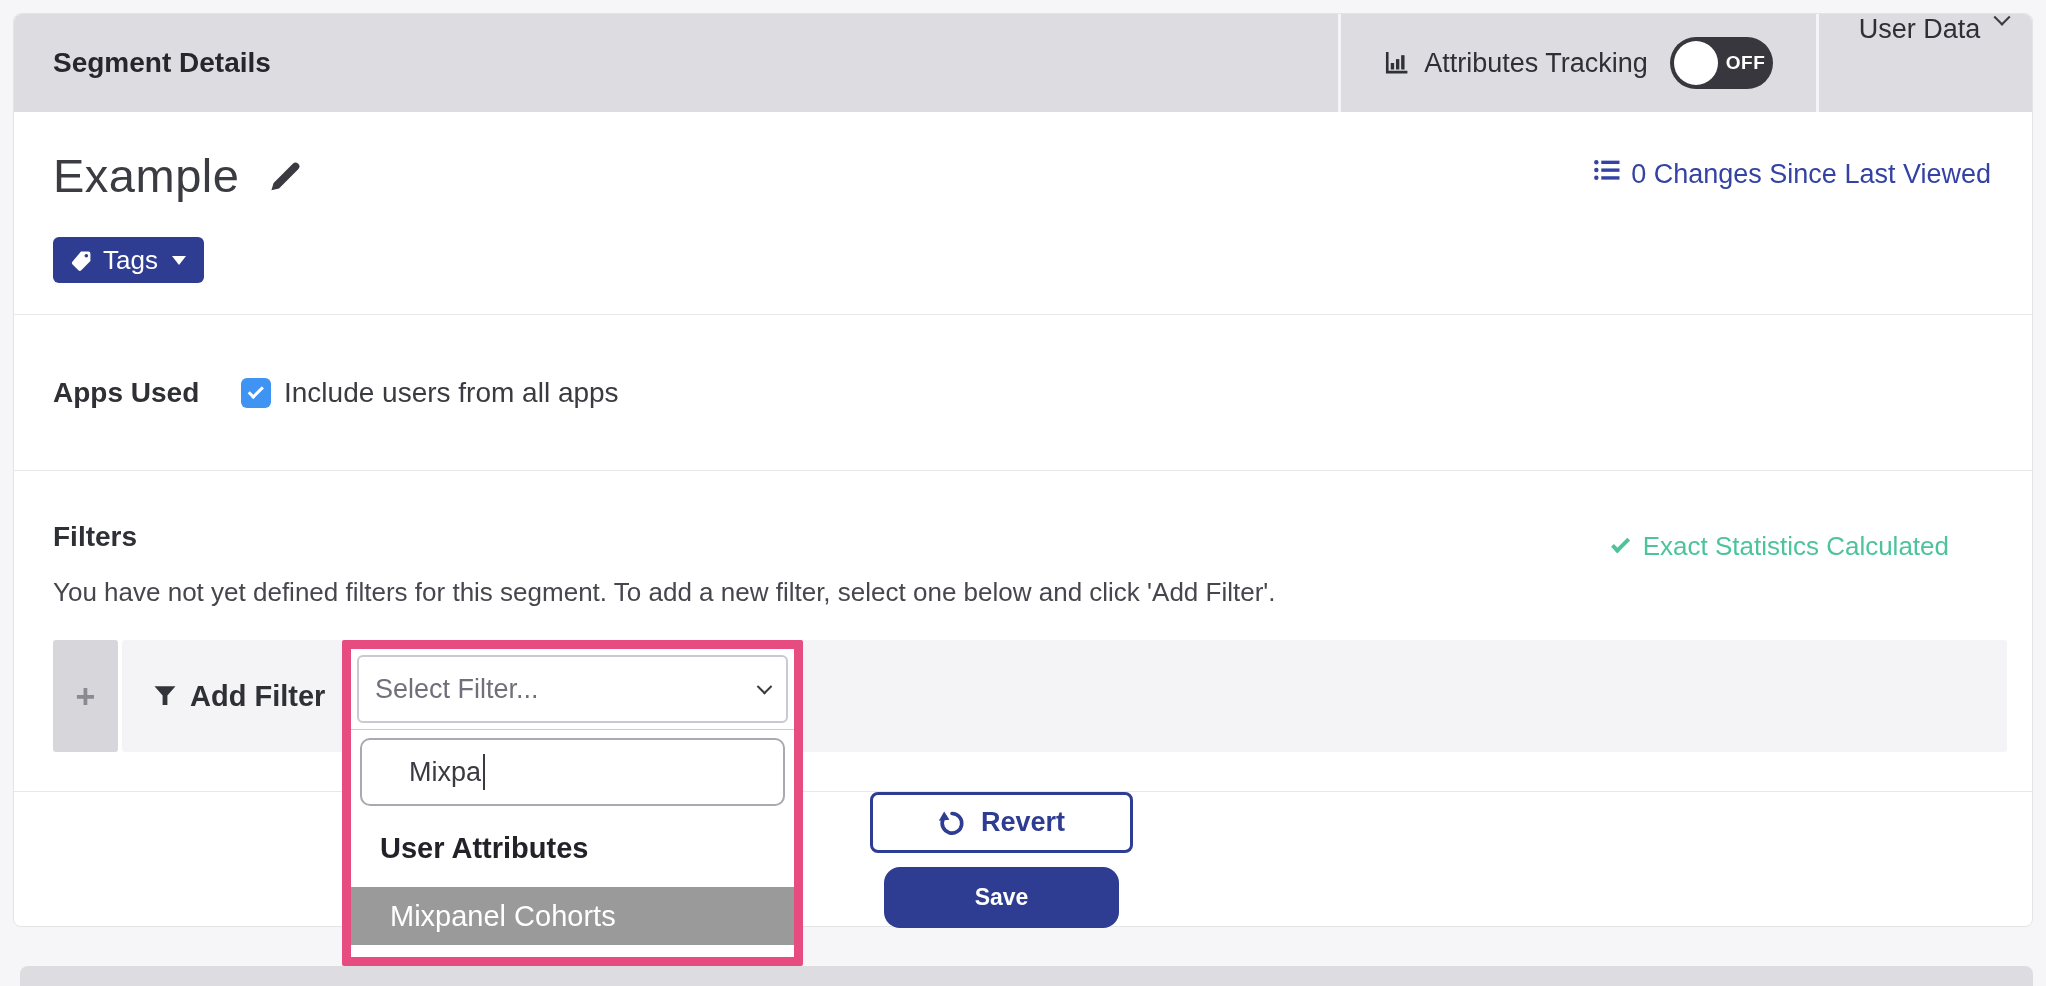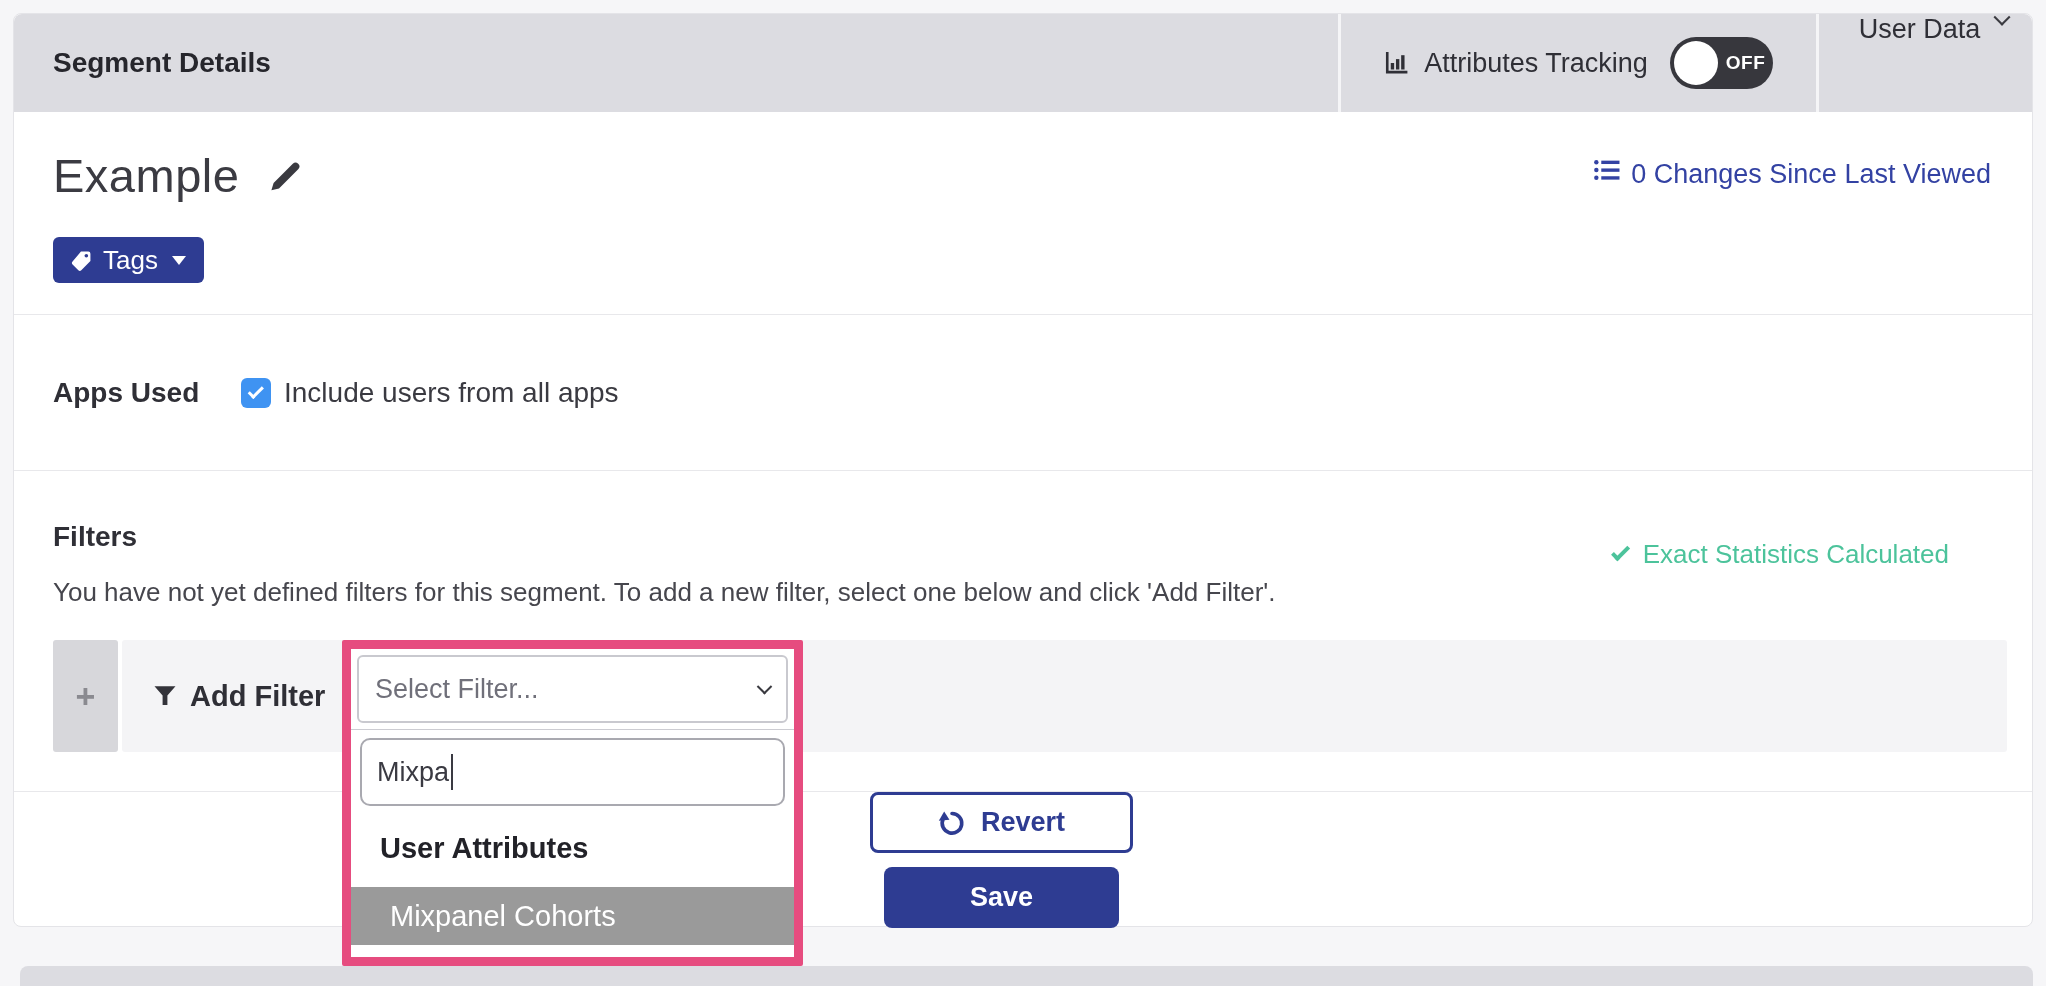--- a/index.html
+++ b/index.html
@@ -48,21 +48,21 @@
   .checkbox { width:30px; height:30px; border-radius:6px; background:#3f93f2; display:flex;
               align-items:center; justify-content:center; margin-right:13px; cursor:pointer; flex:none; }
   .check-mark { width:15px; height:8px; border-left:3px solid #fff; border-bottom:3px solid #fff;
                 transform:rotate(-45deg) translate(1px,-2px); }
   .apps-cb-label { font-size:28px; color:#3a3a41; }
 
   
   .sec-filters { position:absolute; left:0; top:456px; width:100%; height:321px;
                  border-top:1px solid #e8e8eb; }
   .filters-heading { position:absolute; left:39px; top:50px; font-size:28px; font-weight:700; color:#2f2f36; }
-  .filters-status { position:absolute; right:83px; top:68px; display:flex; align-items:center; gap:12px;
+  .filters-status { position:absolute; right:83px; top:60px; display:flex; align-items:center; gap:12px;
                     color:#4cc39b; font-size:26px; }
   .green-check { width:18px; height:9px; border-left:4px solid #4cc39b; border-bottom:4px solid #4cc39b;
                  transform:rotate(-45deg) translate(1px,-3px); }
   .filters-instruction { position:absolute; left:39px; top:106px; font-size:26px; color:#46464d; }
   .filter-row { position:absolute; left:39px; top:169px; width:1954px; height:112px; display:flex; }
   .plus-box { width:65px; height:112px; background:#d7d7db; border-radius:3px; flex:none;
               display:flex; align-items:center; justify-content:center; cursor:pointer;
               font-size:34px; font-weight:700; color:#8a8a90; }
   .row-bg { flex:1; margin-left:4px; background:#f4f4f6; border-radius:3px;
             display:flex; align-items:center; padding-left:31px; gap:13px; }
@@ -71,35 +71,35 @@
   
   .pink-box { position:absolute; left:342px; top:640px; width:461px; height:326px;
               border:9px solid #e64c7f; border-radius:2px; background:#fff; z-index:10; }
   .select-btn { margin:6px 6px 0 6px; height:68px; border:2px solid #c9c9cf; border-radius:6px;
                 display:flex; align-items:center; padding:0 16px; cursor:pointer; background:#fff;justify-content:center; }
   .select-placeholder { font-size:27px; color:#70707a; }
   .select-btn .chev { margin-left:auto; width:11px; height:11px; border-width:2.5px; }
   .panel-divider { height:1px; background:#ccccd2; margin-top:6px; }
   .search-box { margin:8px 9px 0 9px; height:68px; border:2px solid #a9a9b0; border-radius:10px;
                 display:flex; align-items:center; padding-left:15px; background:#fff; cursor:text; }
-  .search-text { font-size:27px; color:#3a3a42; }
+  .search-text { font-size:27px; color:#3a3a42;margin-left:32px; }
   .caret-bar { width:2px; height:36px; background:#3a3a42; margin-left:2px; }
   .group-header { margin-top:26px; padding-left:29px; font-size:29px; font-weight:700; color:#222228; }
   .option-highlighted { margin-top:22px; height:58px; background:#9a9a9a; color:#fff;
                         display:flex; align-items:center; padding-left:39px; font-size:29px; cursor:pointer; }
 
   
   .sec-footer { position:absolute; left:0; top:777px; width:100%; height:137px;
                 border-top:1px solid #e8e8eb; display:flex; align-items:center;
                 justify-content:flex-end; gap:14px; padding-right:43px; border-radius:0 0 8px 8px;flex-direction:column; }
   .btn-revert { width:263px; height:64px; background:#fff; border:3px solid #2e3c92; border-radius:8px;
                 color:#2e3c92; font-size:27px; font-weight:700; font-family:inherit;
                 display:flex; align-items:center; justify-content:center; gap:15px; cursor:pointer; }
-  .btn-save { width:235px; height:64px; background:#2e3c92; border:none; border-radius:8px;
-              color:#fff; font-size:27px; font-weight:700; font-family:inherit;
+  .btn-save { width:235px; height:64px; background:#2e3c92; border:none; border-radius:16px;
+              color:#fff; font-size:23px; font-weight:700; font-family:inherit;
               display:flex; align-items:center; justify-content:center; cursor:pointer; }
 
   
   .bottom-strip { position:absolute; left:20px; top:966px; width:2013px; height:20px;
                   background:#dcdce1; border-radius:8px 8px 0 0; }
 
   .icon-svg { display:block; }
 </style>
 </head>
 <body>

